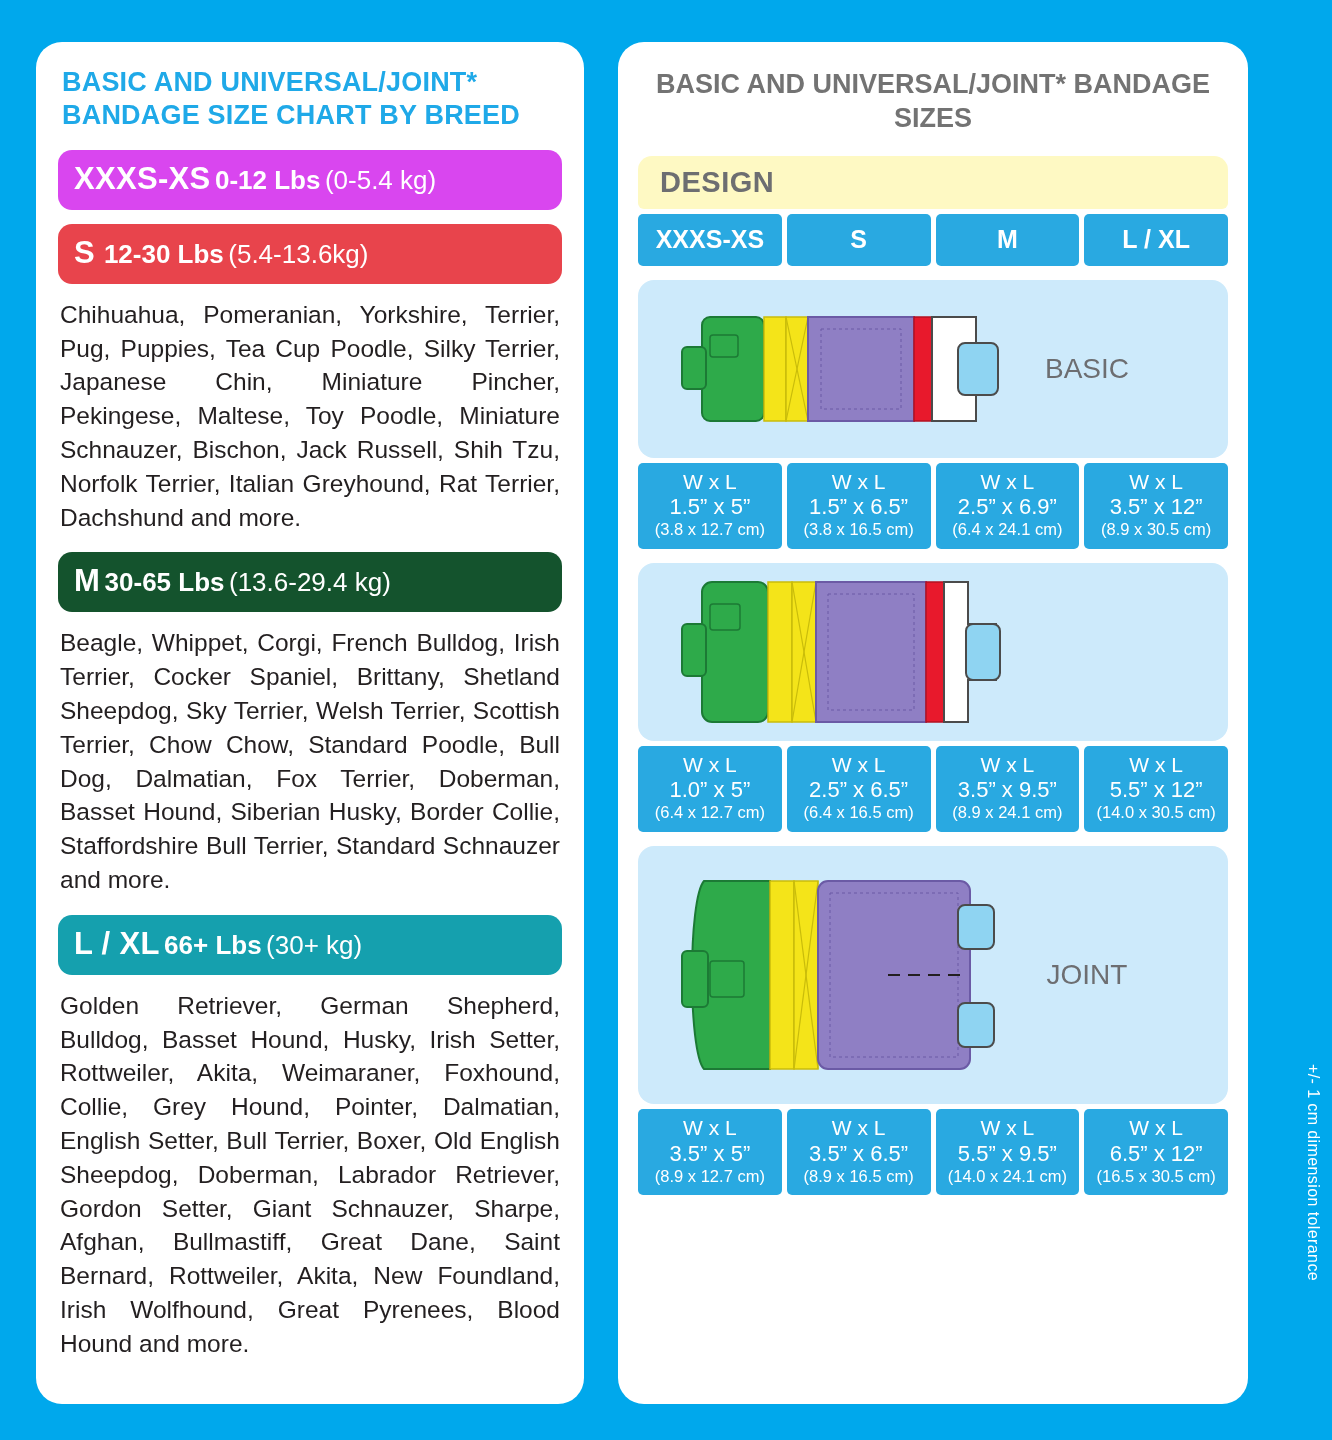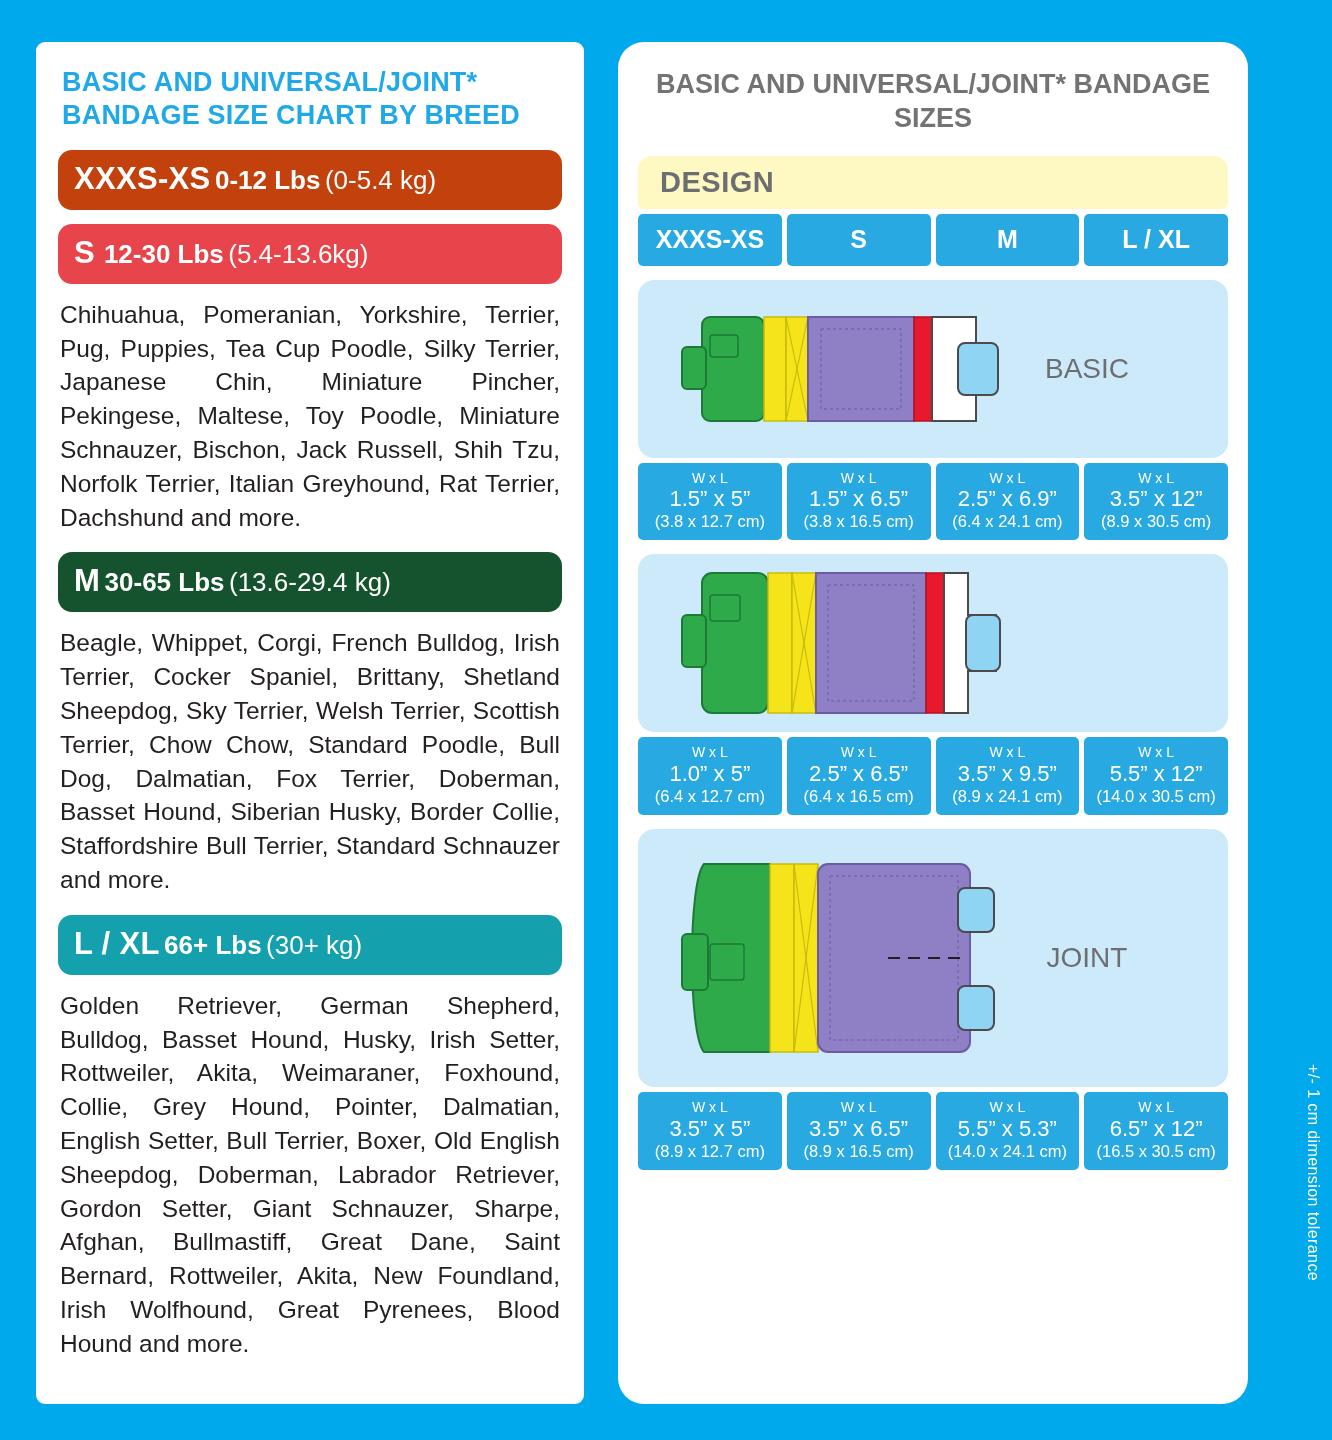--- a/index.html
+++ b/index.html
@@ -20,21 +20,21 @@
     box-sizing: border-box;
     padding: 42px 36px 36px 36px;
     display: flex;
     gap: 34px;
   }
 
   
   .left-panel {
     width: 548px;
     background: #ffffff;
-    border-radius: 9px;
+    border-radius: 26px;
     box-sizing: border-box;
     padding: 24px 22px 18px 22px;
     flex: 0 0 auto;
   }
   .left-title {
     color: #1fa9e8;
     font-weight: bold;
     font-size: 27px;
     line-height: 1.22;
     letter-spacing: .2px;
@@ -53,21 +53,21 @@
     letter-spacing: .3px;
   }
   .band .lbs {
     font-weight: bold;
     font-size: 26px;
   }
   .band .kg {
     font-size: 26px;
     font-weight: normal;
   }
-  .band-xxxs { background: #c2410c; }
+  .band-xxxs { background: #d946ef; }
   .band-s    { background: #e8444c; }
   .band-m    { background: #14532d; }
   .band-l    { background: #15a0ae; }
 
   .breeds {
     color: #231f20;
     font-size: 24.5px;
     line-height: 1.38;
     text-align: justify;
     margin: 2px 2px 18px 2px;
@@ -149,21 +149,21 @@
   }
   .dim-cell {
     background: #29a9e1;
     color: #ffffff;
     text-align: center;
     padding: 7px 0 9px 0;
     border-radius: 5px;
     flex: 1 1 0;
     line-height: 1.18;
   }
-  .dim-cell .wl { font-size: 14px; }
+  .dim-cell .wl { font-size: 21px; }
   .dim-cell .inch { font-size: 22px; }
   .dim-cell .cm { font-size: 16.5px; text-align: center; }
 
   
   .tolerance {
     position: absolute;
     right: 10px;
     top: 1064px;
     color: #ffffff;
     font-size: 16px;
@@ -336,21 +336,21 @@
           <div class="inch">3.5” x 5”</div>
           <div class="cm">(8.9 x 12.7 cm)</div>
         </div>
         <div class="dim-cell">
           <div class="wl">W x L</div>
           <div class="inch">3.5” x 6.5”</div>
           <div class="cm">(8.9 x 16.5 cm)</div>
         </div>
         <div class="dim-cell">
           <div class="wl">W x L</div>
-          <div class="inch">5.5” x 5.3”</div>
+          <div class="inch">5.5” x 9.5”</div>
           <div class="cm">(14.0 x 24.1 cm)</div>
         </div>
         <div class="dim-cell">
           <div class="wl">W x L</div>
           <div class="inch">6.5” x 12”</div>
           <div class="cm">(16.5 x 30.5 cm)</div>
         </div>
       </div>
     </div>
   </div>

